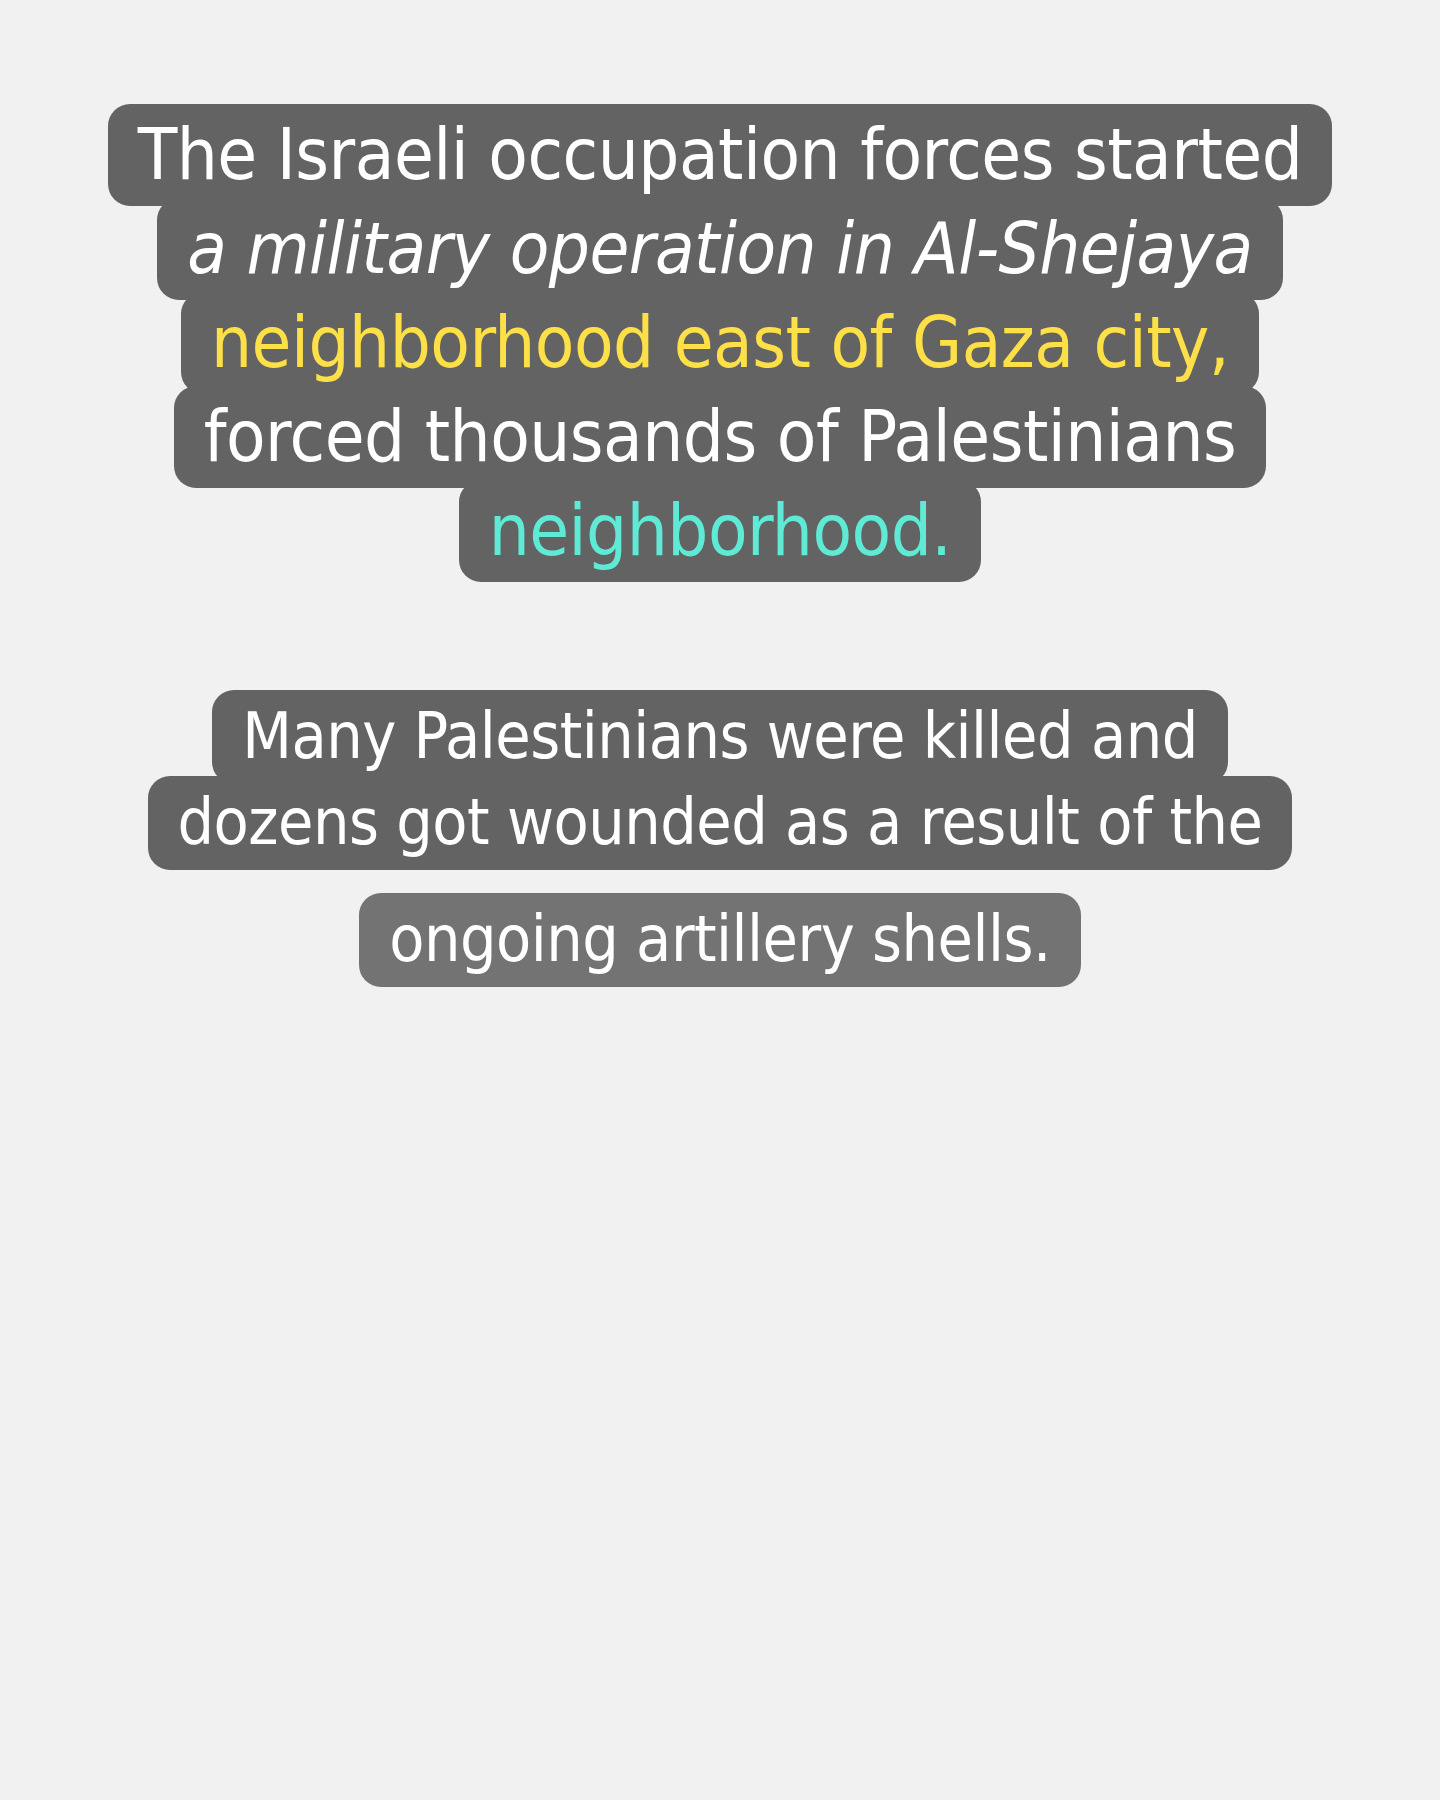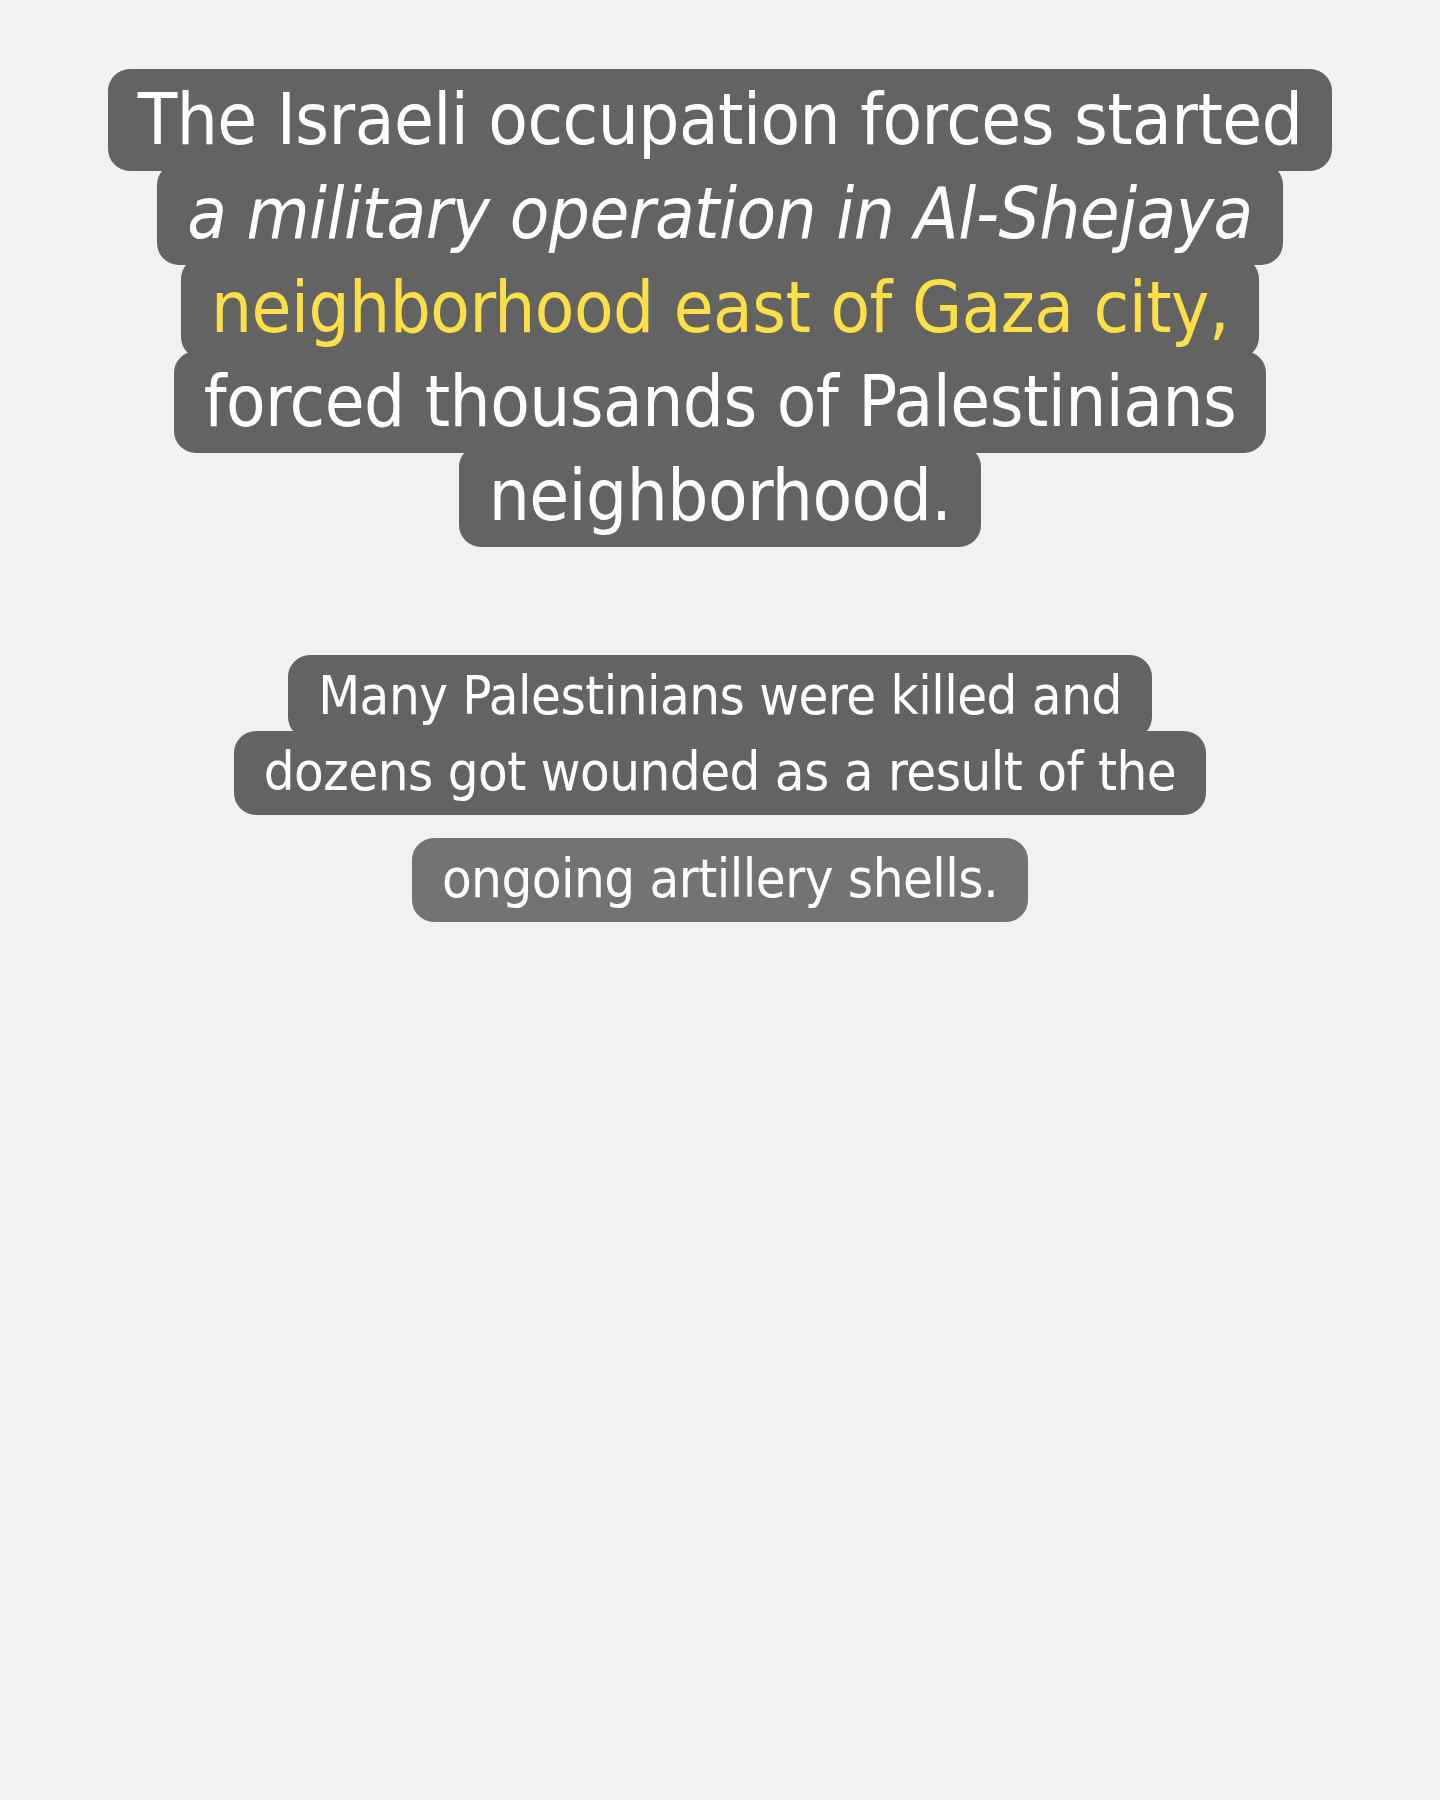--- a/index.html
+++ b/index.html
@@ -12,21 +12,21 @@
     background: #f1f1f1;
     font-family: "DejaVu Sans Condensed", "Liberation Sans", sans-serif;
     overflow: hidden;
   }
 
   .canvas {
     position: relative;
     width: 1440px;
     height: 1320px;
     box-sizing: border-box;
-    padding: 69px 80px 0 80px;
+    padding: 104px 80px 0 80px;
     display: flex;
     flex-direction: column;
     align-items: center;
   }
 
   .text-block {
     display: flex;
     flex-direction: column;
     align-items: center;
     width: 100%;
@@ -53,39 +53,39 @@
     font-stretch: condensed;
     font-weight: 400;
   }
 
   
   .line + .line {
     margin-top: -8px;
   }
 
   .line.small {
-    font-size: 54px;
+    font-size: 64px;
   }
 
   
   .text-block {
     filter: drop-shadow(0 0 0 rgba(0,0,0,0));
   }
 </style>
 </head>
 <body style="background: rgb(241, 241, 241);">
 
 <div class="canvas">
 
   <div class="text-block">
     <div class="line" style="background: rgb(99, 99, 99); color: rgb(255, 255, 255);">The Israeli occupation forces started</div>
     <div class="line" style="background: rgb(99, 99, 99); color: rgb(255, 255, 255); font-style: italic;">a military operation in Al-Shejaya</div>
     <div class="line" style="background: rgb(99, 99, 99); color: #fde047;">neighborhood east of Gaza city,</div>
     <div class="line" style="background: rgb(99, 99, 99); color: rgb(255, 255, 255);">forced thousands of Palestinians</div>
-    <div class="line" style="background: rgb(99, 99, 99); color: #ffffff; text-align: center;">neighborhood.</div>
+    <div class="line" style="background: rgb(99, 99, 99); color: #5eead4; text-align: center;">neighborhood.</div>
   </div>
 
   <div class="block-gap"></div>
 
   <div class="text-block">
     <div class="line small" style="background: rgb(99, 99, 99); color: rgb(255, 255, 255);">Many Palestinians were killed and</div>
     <div class="line small" style="background: rgb(99, 99, 99); color: rgb(255, 255, 255);">dozens got wounded as a result of the</div>
     <div class="line small" style="background: #737373; color: rgb(255, 255, 255); margin-top: 23px;">ongoing artillery shells.</div>
   </div>
 

